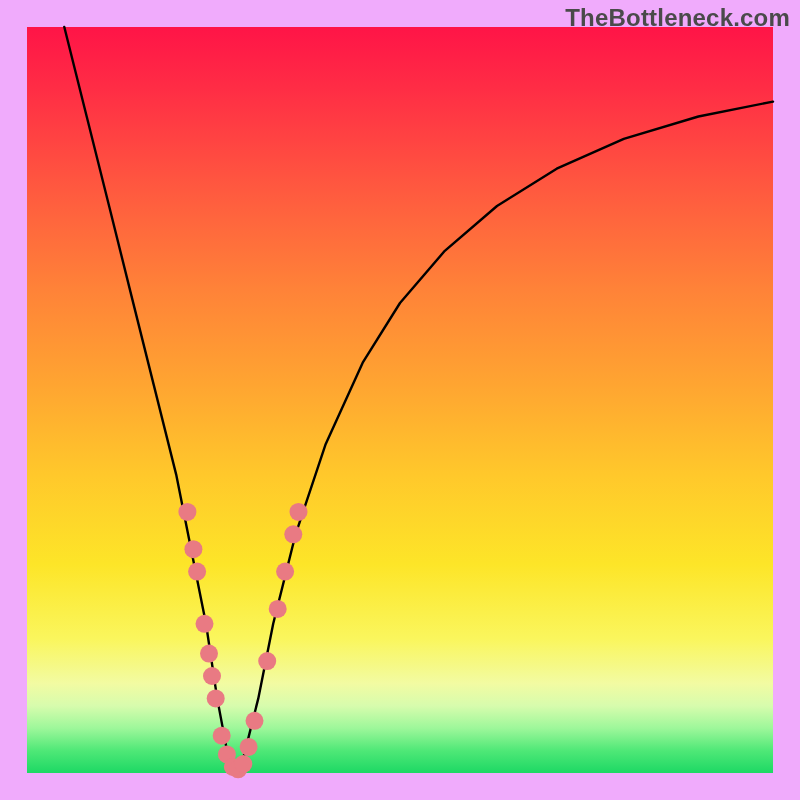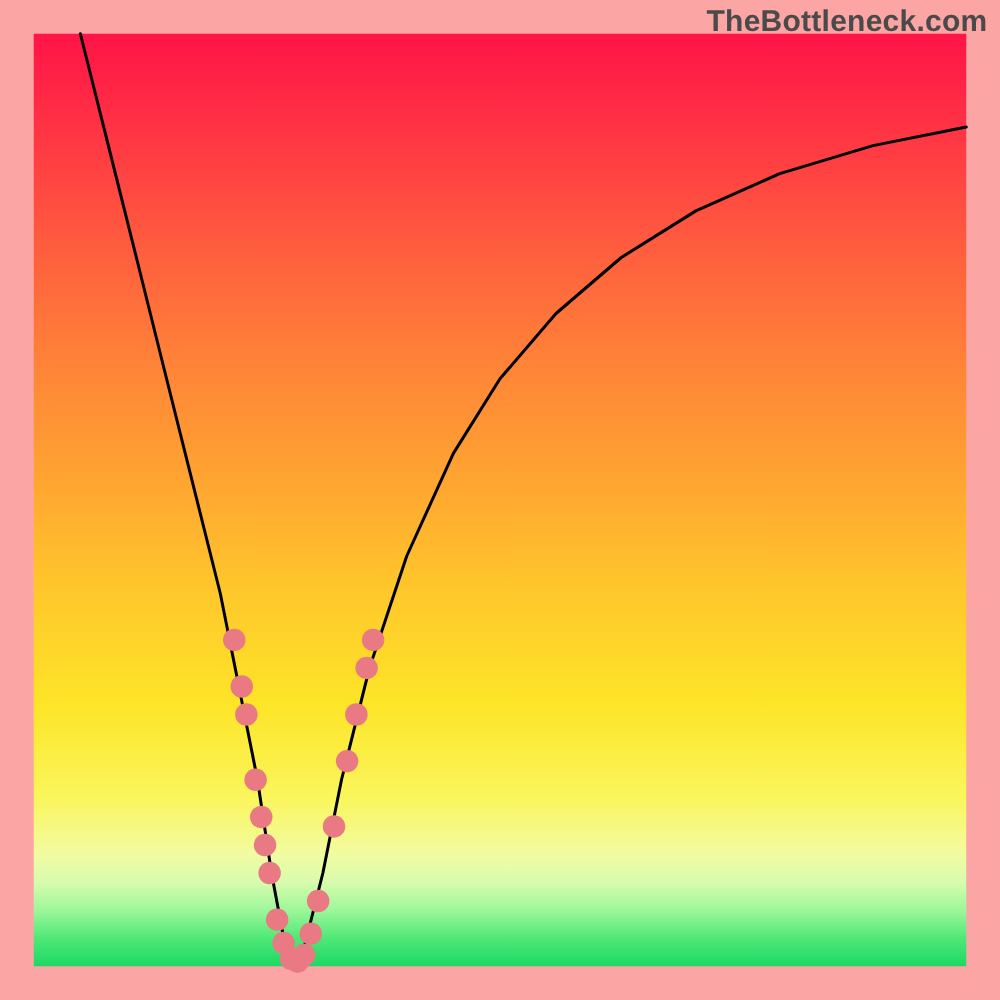--- a/index.html
+++ b/index.html
@@ -8,21 +8,21 @@
     width: 800px;
     height: 800px;
     overflow: hidden;
     background: #000;
     font-family: Arial, Helvetica, sans-serif;
   }
   .frame {
     position: relative;
     width: 800px;
     height: 800px;
-    background: #fca5a5;
+    background: #f0abfc;
   }
   .plot-area {
     position: absolute;
     left: 27px;
     top: 27px;
     width: 746px;
     height: 746px;
     
     background: linear-gradient(
       to bottom,

